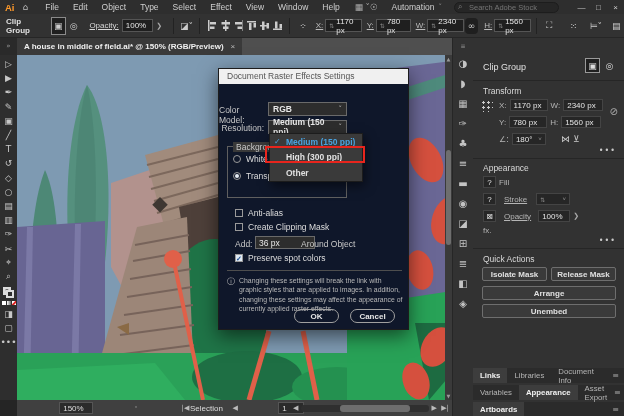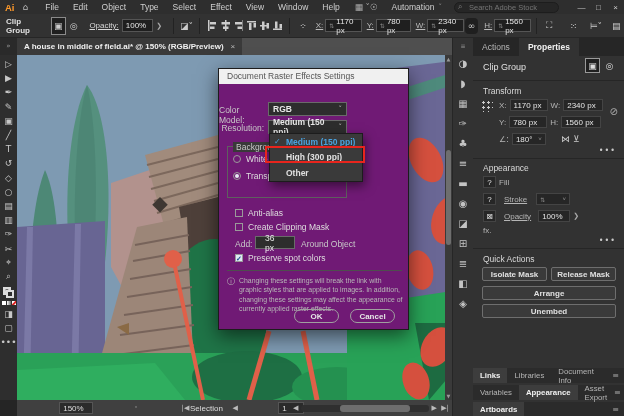--- a/index.html
+++ b/index.html
@@ -69,39 +69,39 @@
                     background:#d22; transform:rotate(-45deg); }
 
   
   #canvas { position:absolute; left:17px; top:55px; width:435px; height:345px; overflow:hidden; }
   #vscroll { position:absolute; left:445px; top:55px; width:7px; height:345px; background:#3a3a3a; }
   #vscroll .arr { position:absolute; left:0; width:7px; height:8px; color:#999; font-size:5px;
                   text-align:center; line-height:8px; }
   #vscroll .thumb { position:absolute; left:1px; top:95px; width:5px; height:95px; background:#6e6e6e; border-radius:3px; }
 
   
-  #dialog { position:absolute; left:218px; top:68px; width:191px; height:262px; background:#701a75;
+  #dialog { position:absolute; left:218px; top:68px; width:191px; height:262px; background:#0f172a;
             border:1px solid #1c1c1c; box-shadow:0 6px 18px rgba(0,0,0,.55); z-index:20; font-size:8.5px; }
   #dialog .titlebar { position:absolute; left:0; top:0; width:100%; height:15px; background:#f0f0f0;
             color:#555; font-size:8.5px; line-height:15px; padding-left:8px; }
   .dlg-label { position:absolute; color:#c8c8c8; }
   .dlg-select { position:absolute; height:14px; background:#2d2d2d; border:1px solid #6a6a6a;
             color:#e8e8e8; display:flex; align-items:center; padding:0 4px; font-weight:bold; font-size:8.5px; }
   .dlg-select .sel-chev { margin-left:auto; color:#aaa; font-size:7px; }
   .groupbox { position:absolute; border:1px solid #5f5f5f; }
   .groupbox > .gb-label { position:absolute; top:-5px; left:5px; background:#393939; padding:0 3px; color:#c8c8c8; }
   .radio-row, .check-row { position:absolute; display:flex; align-items:center; color:#dedede; }
   .radio { width:8px; height:8px; border:1px solid #9a9a9a; border-radius:50%; margin-right:5px;
            display:flex; align-items:center; justify-content:center; }
   .radio.sel::after { content:""; width:4px; height:4px; border-radius:50%; background:#e8eef5; }
   .checkbox { width:8px; height:8px; border:1px solid #9a9a9a; margin-right:5px; background:transparent;
               font-size:7px; line-height:8px; text-align:center; color:#1d4f8f; }
   .checkbox.checked { background:#dfeaf5; font-weight:bold; }
-  #add-field { position:absolute; width:40px; height:13px; background:#2d2d2d; border:1px solid #6a6a6a;
-               color:#e8e8e8; padding:0 9px; display:flex; align-items:center; }
+  #add-field { position:absolute; width:60px; height:13px; background:#2d2d2d; border:1px solid #6a6a6a;
+               color:#e8e8e8; padding:0 3px; display:flex; align-items:center; }
   .dlg-sep { position:absolute; left:8px; width:175px; height:1px; background:#2a2a2a; border-bottom:1px solid #4e4e4e; }
   #warn { position:absolute; left:20px; top:207px; width:166px; color:#b8b8b8; font-size:6.9px; line-height:1.35; }
   #warn-icon { position:absolute; left:8px; top:207px; color:#b8b8b8; font-size:8px; }
   .dlg-btn { position:absolute; height:14px; border:1px solid #a0a0a0; border-radius:7px; background:transparent;
              color:#e6e6e6; font-size:8px; font-weight:bold; display:flex; align-items:center; justify-content:center; }
 
   
   #res-menu { position:absolute; left:50px; top:64px; width:94px; background:#3a3a3a; border:1px solid #1c1c1c;
               box-shadow:2px 4px 10px rgba(0,0,0,.5); z-index:25; }
   .menu-opt { height:15.5px; display:flex; align-items:center; padding-left:16px; position:relative;
@@ -436,24 +436,20 @@
     <span class="strip-icon icon">▬</span>
     <span class="strip-icon icon">◉</span>
     <span class="strip-icon icon">◪</span>
     <span class="strip-icon icon">⊞</span>
     <span class="strip-icon icon">≣</span>
     <span class="strip-icon icon">◧</span>
     <span class="strip-icon icon">◈</span>
   </div>
 
   <div id="rightpanel">
-    <div id="rp-tabs">
-      <span class="rp-tab">Actions</span>
-      <span class="rp-tab active">Properties</span>
-    </div>
     <span id="rp-header">Clip Group</span>
     <span class="rp-hicons">
       <span class="rp-hicon active icon">▣</span>
       <span class="rp-hicon icon">◎</span>
     </span>
     <div class="rp-sep" style="top:42px"></div>
 
     <span class="rp-title" style="top:48px">Transform</span>
     <span id="refgrid"></span>
     <div class="tr-row" style="left:26px;top:61px">

